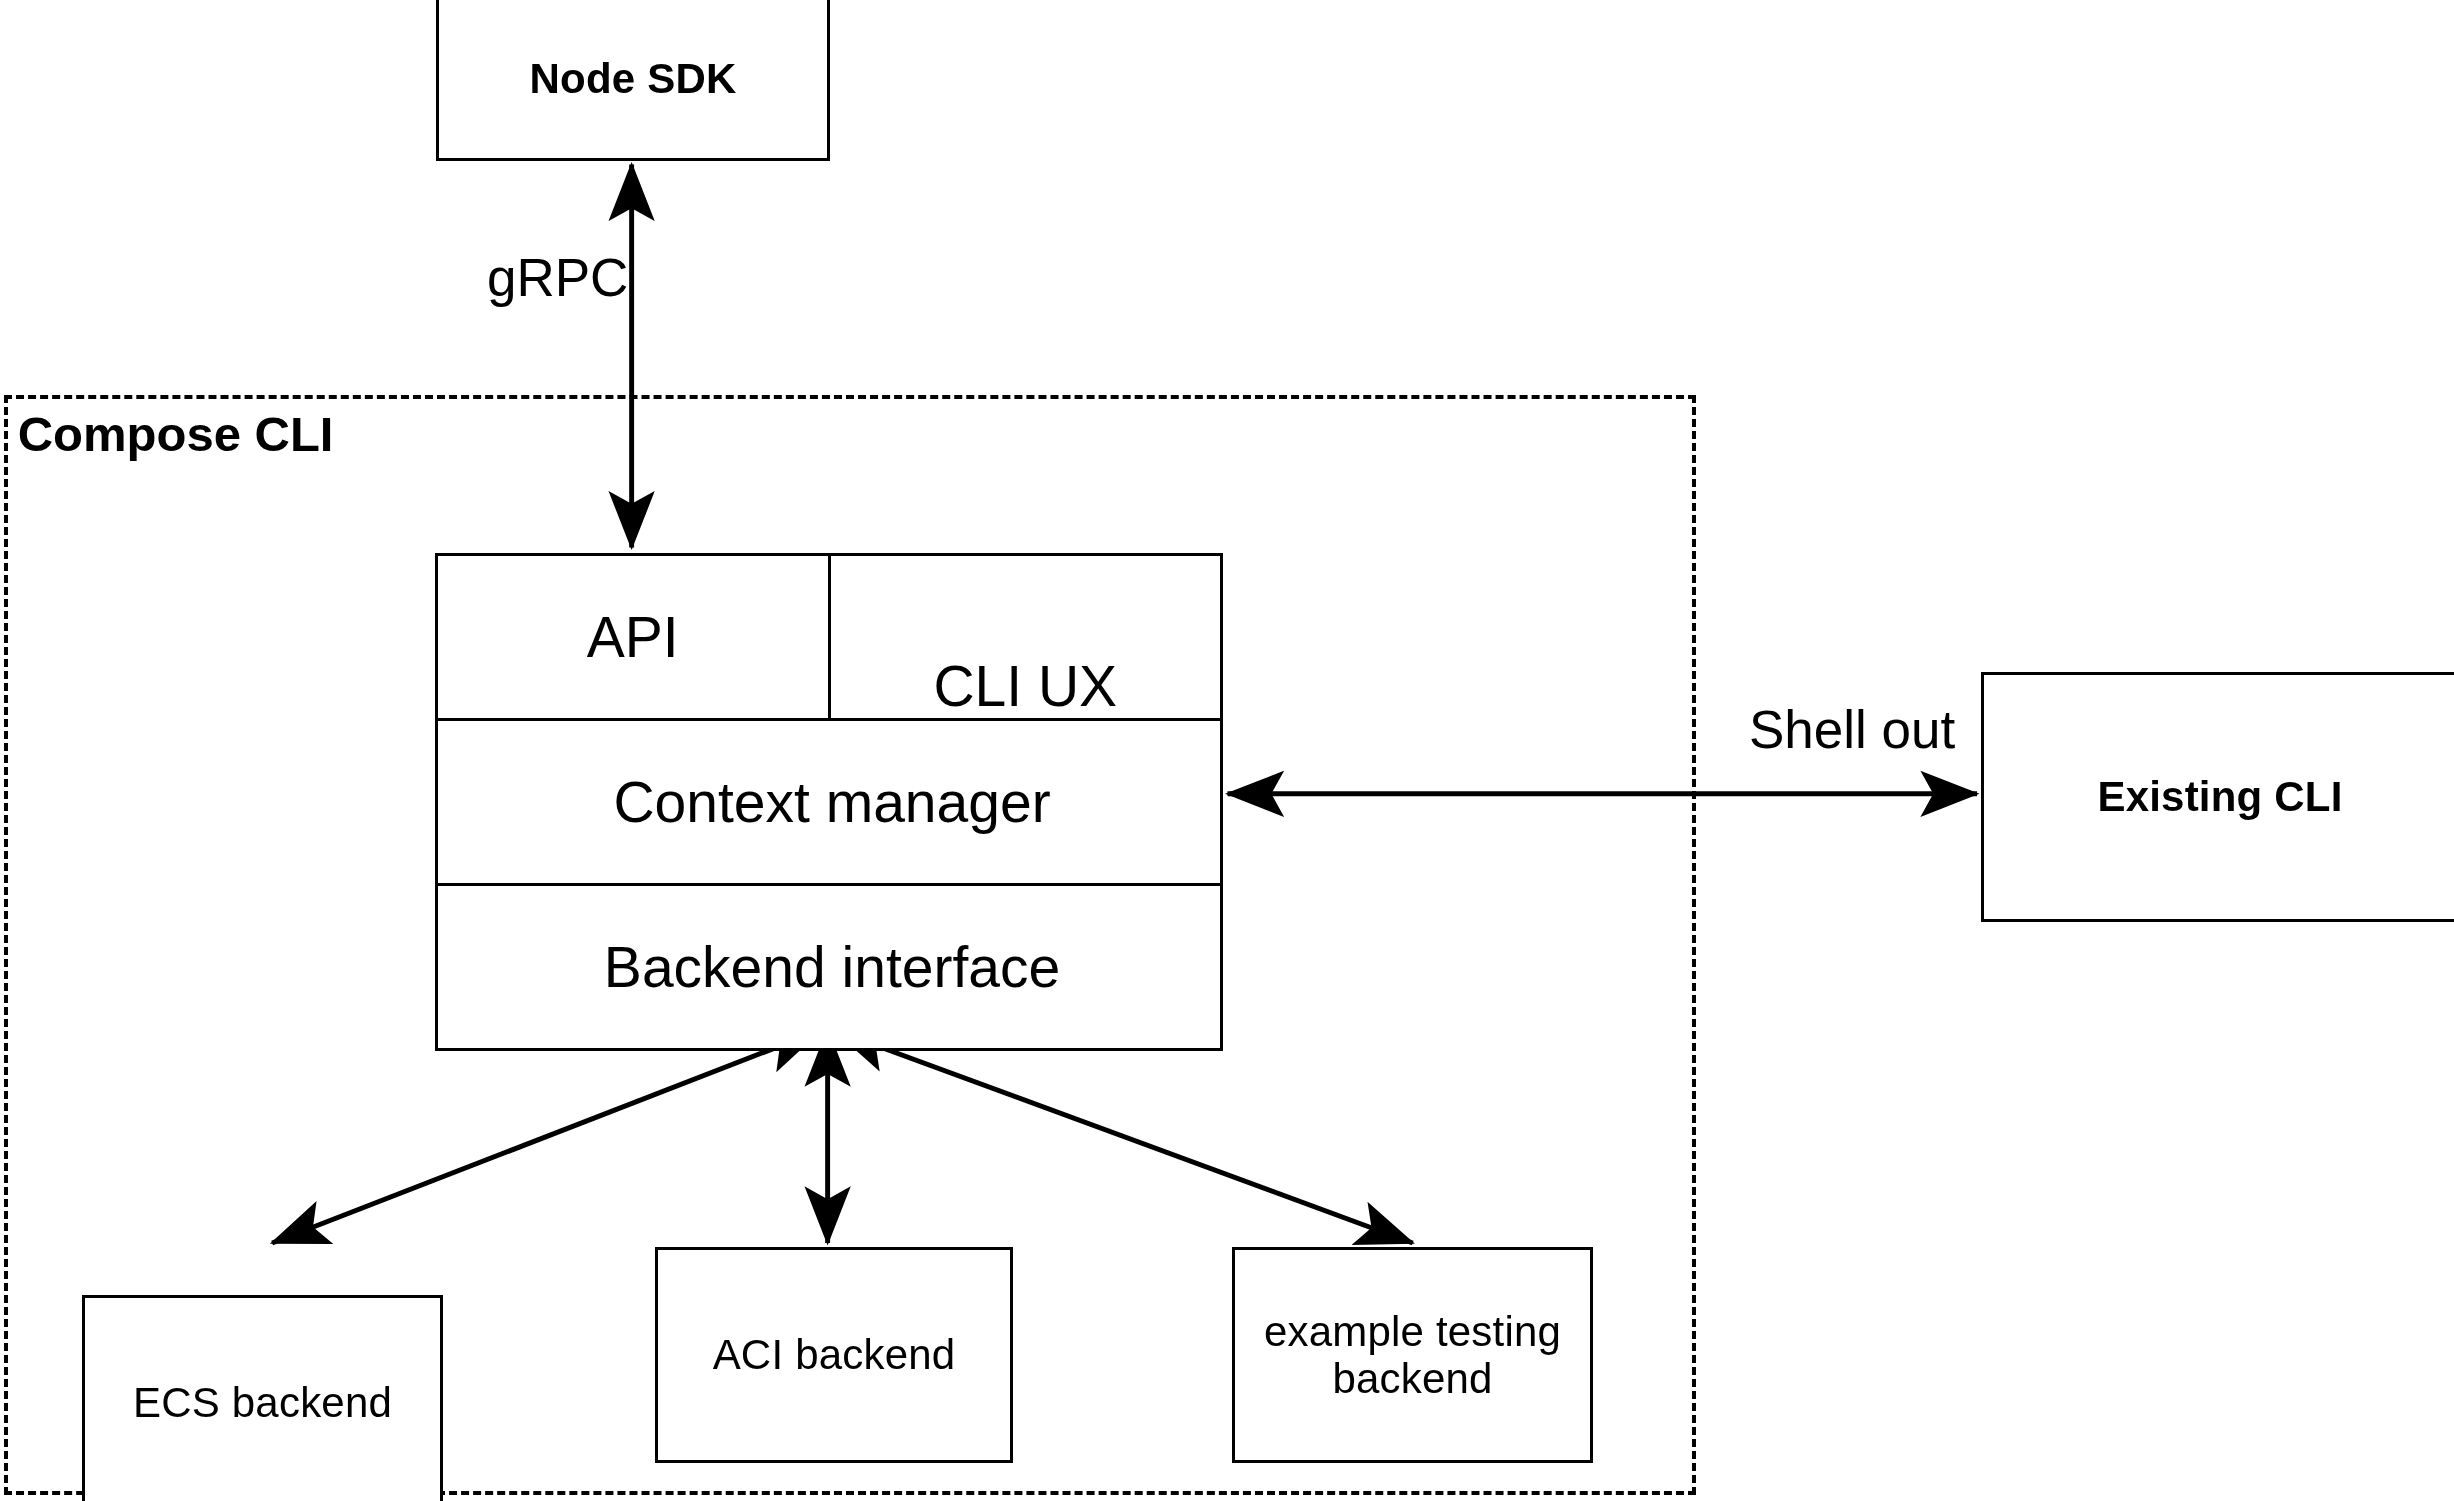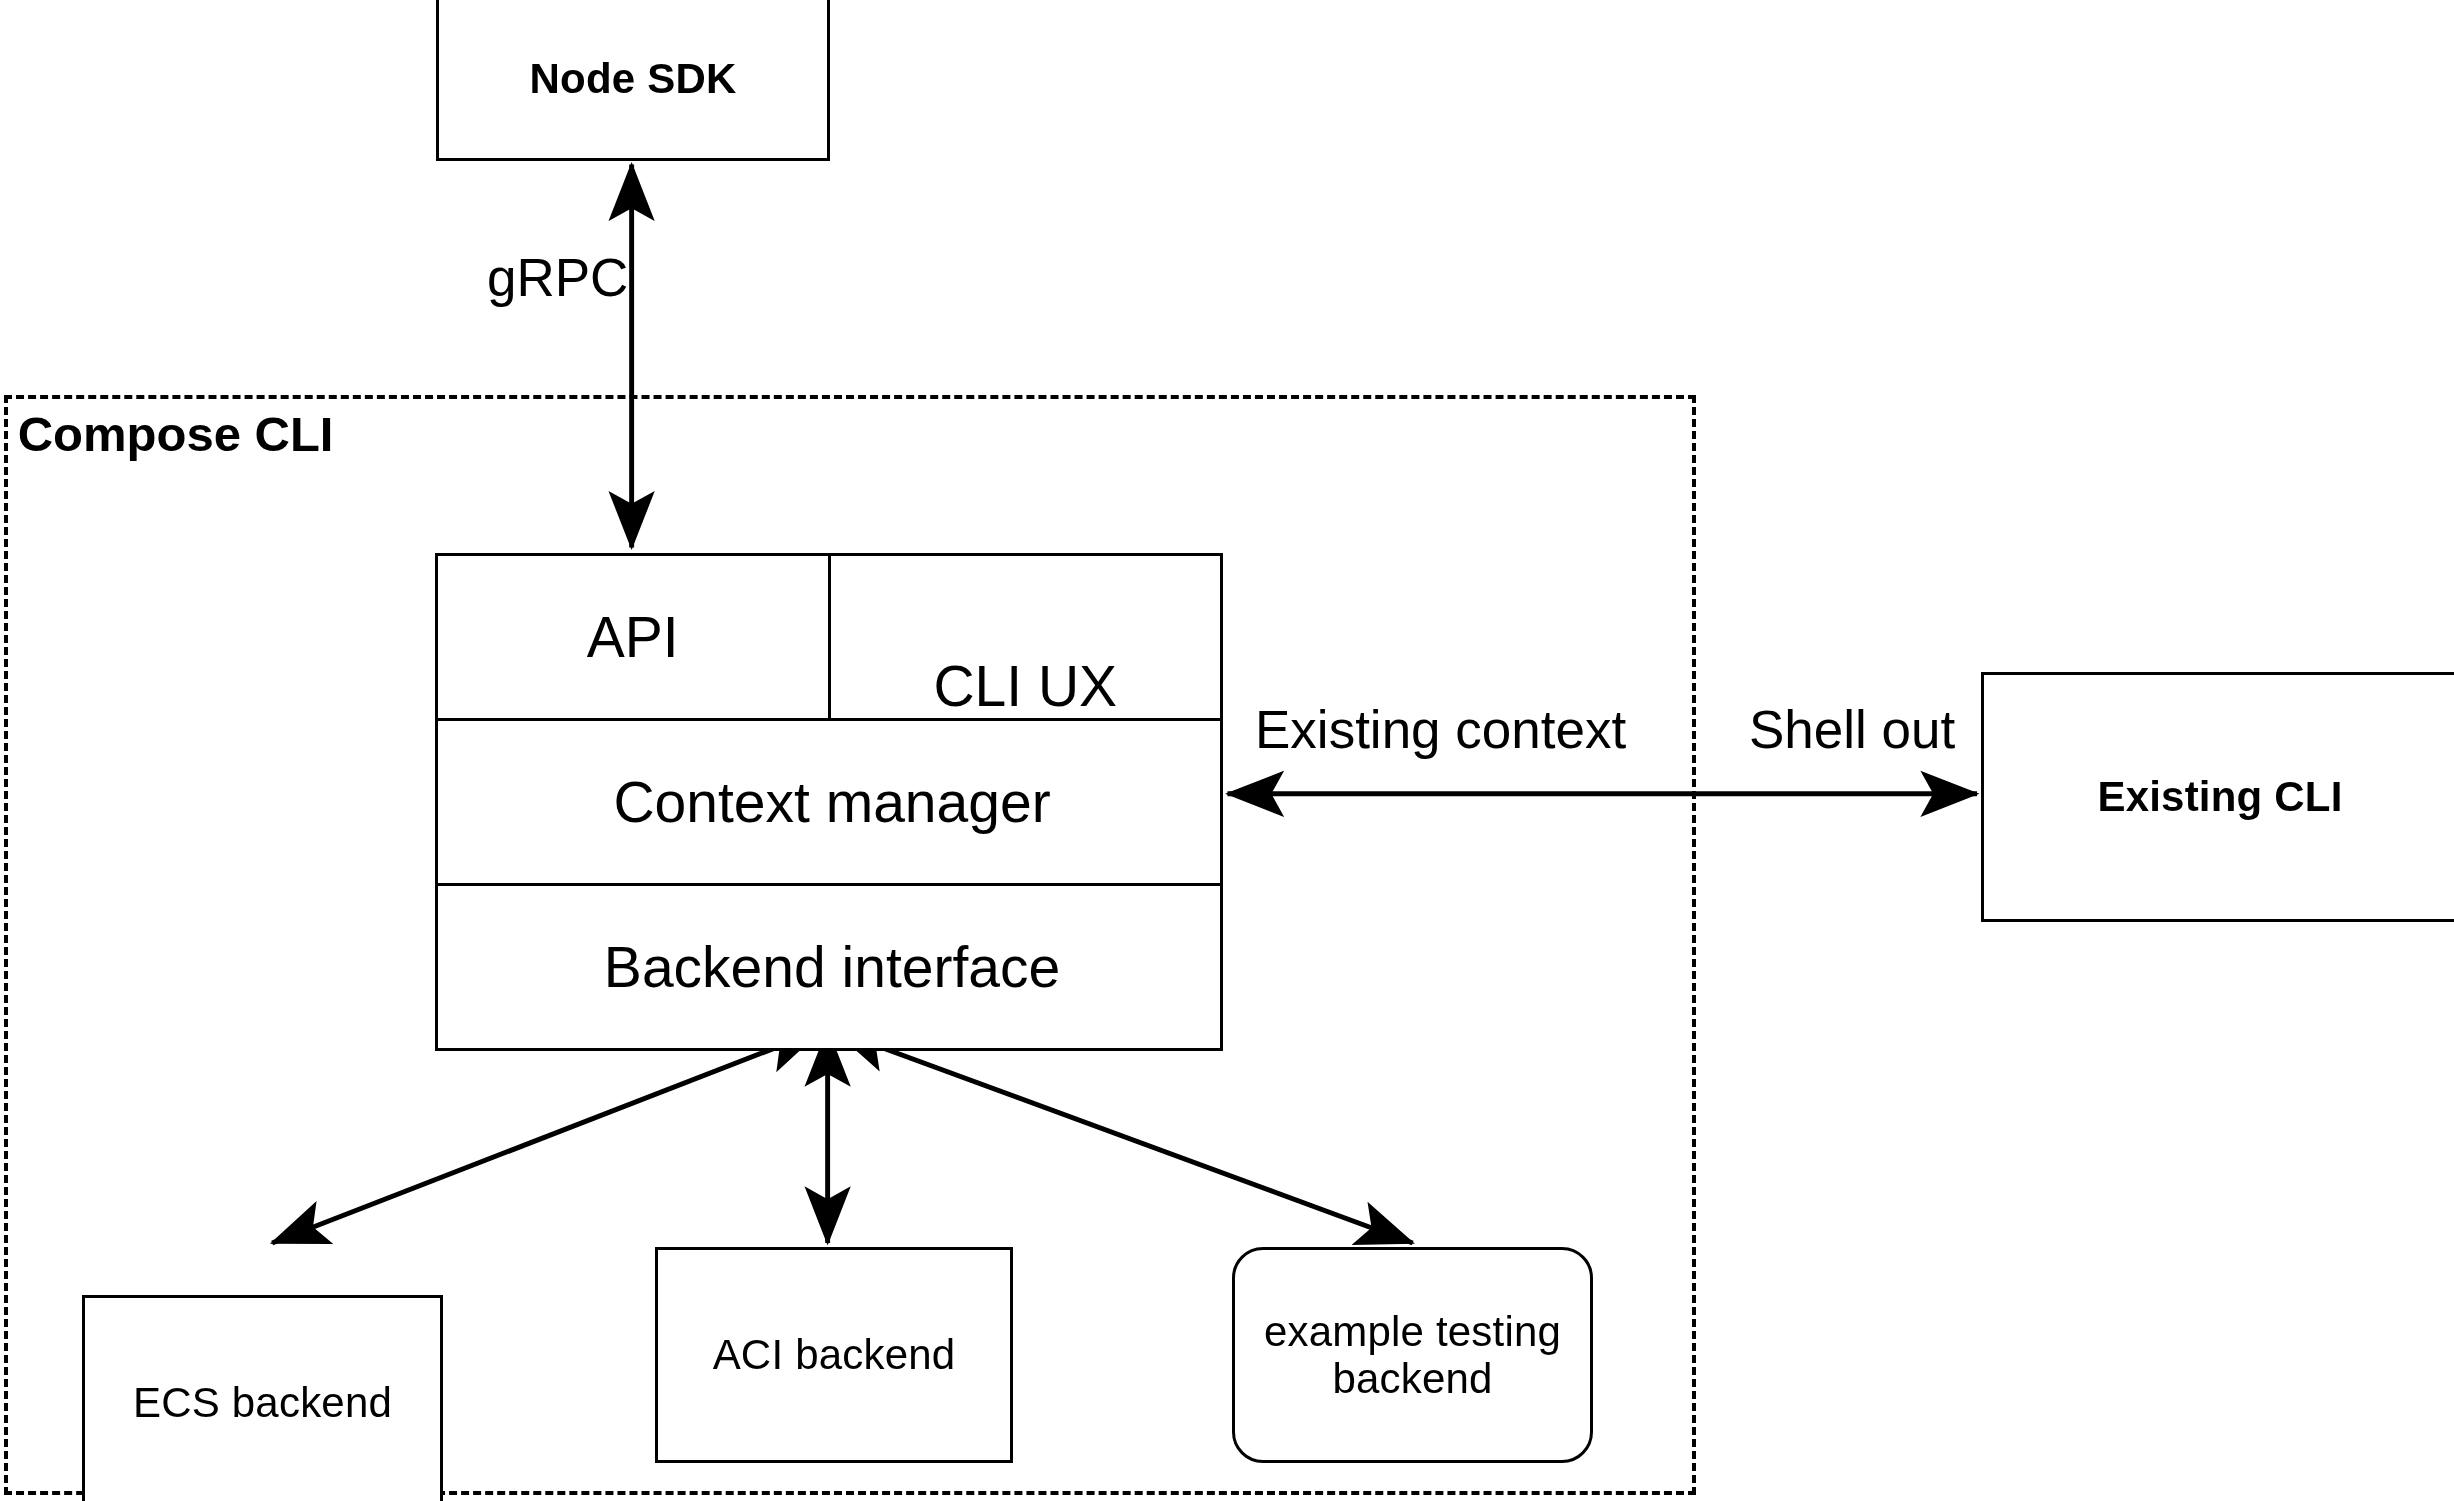--- a/index.html
+++ b/index.html
@@ -130,21 +130,20 @@
     left: 655px;
     top: 1247px;
     width: 358px;
     height: 216px;
   }
   #example-testing-backend {
     left: 1232px;
     top: 1247px;
     width: 361px;
     height: 216px;
-    border-radius: 31px;
   }
   
   .edge-label {
     position: absolute;
     font-size: 53px;
     line-height: 1;
     white-space: nowrap;
   }
   #label-grpc {
     left: 487px;
@@ -239,18 +238,17 @@
     <span class="node-label">ACI backend</span>
   </div>
 
   <div class="node" id="example-testing-backend">
     <span class="node-label">example testing
 backend</span>
   </div>
 
   <div class="edge-label" id="label-grpc">gRPC</div>
 
-  <div class="edge-label" id="label-existing-context">Existing context</div>
 
   <div class="edge-label" id="label-shell-out">Shell out</div>
 
 </div>
 
 
 </body></html>

